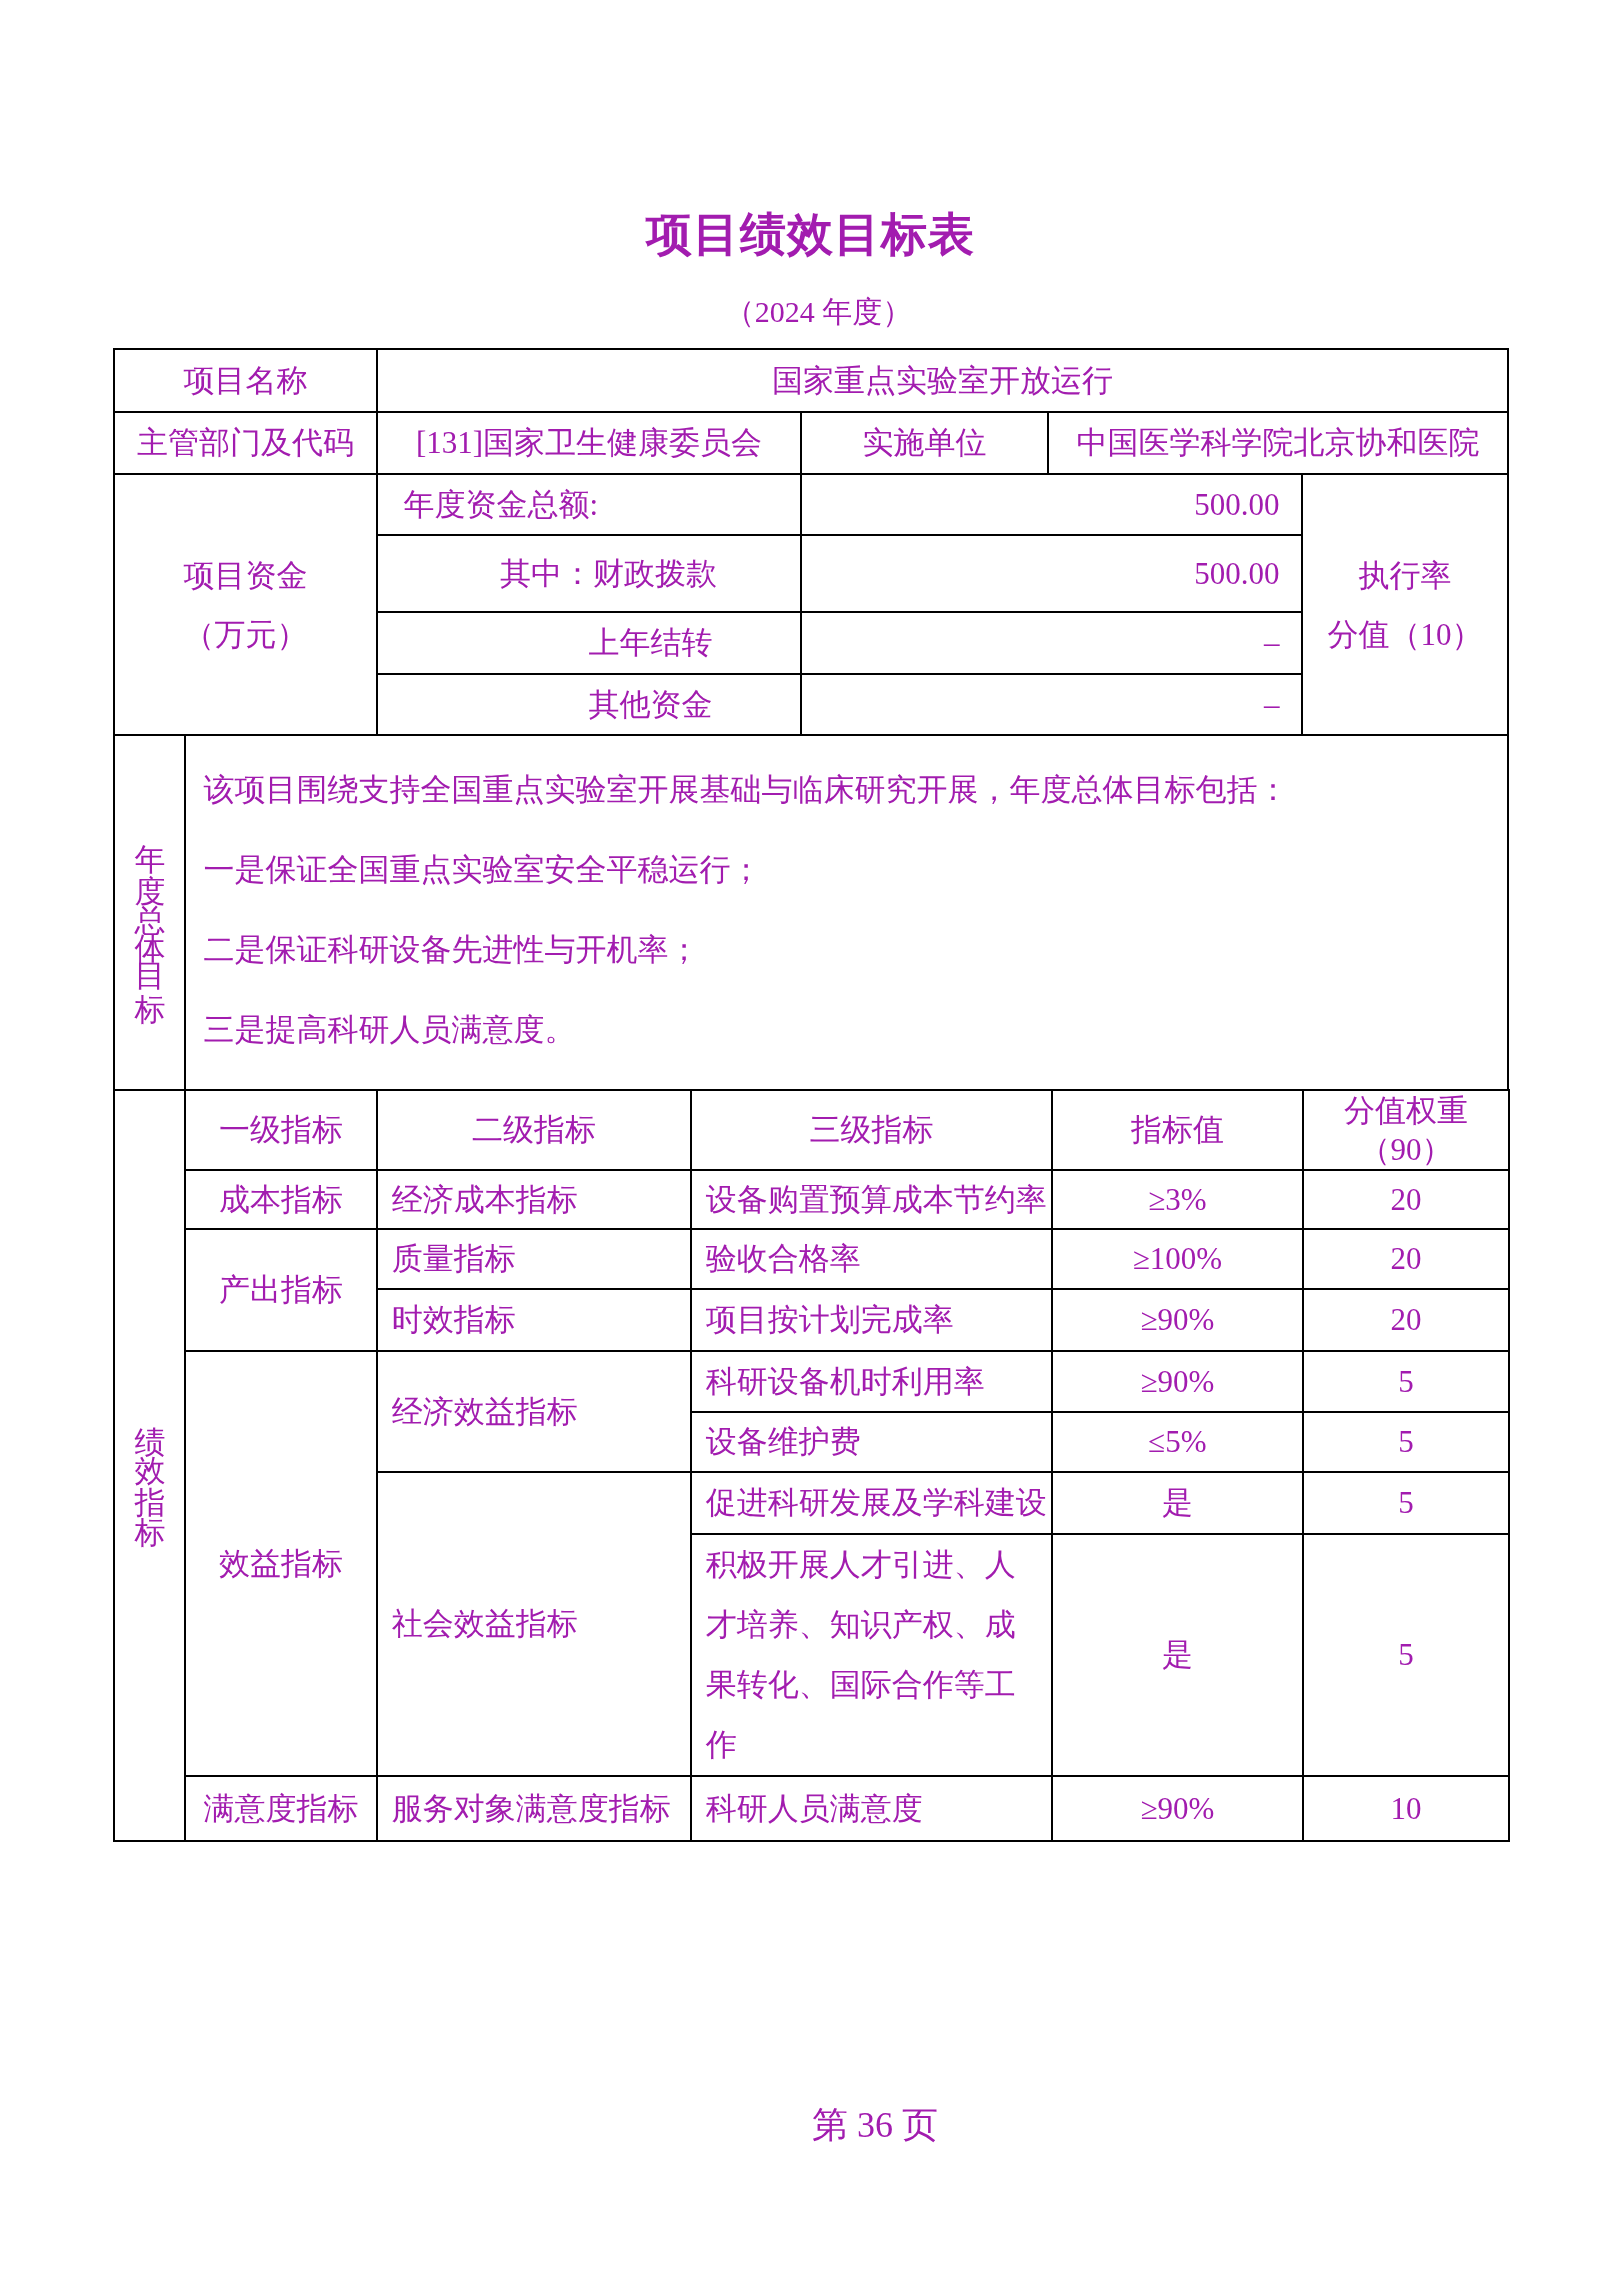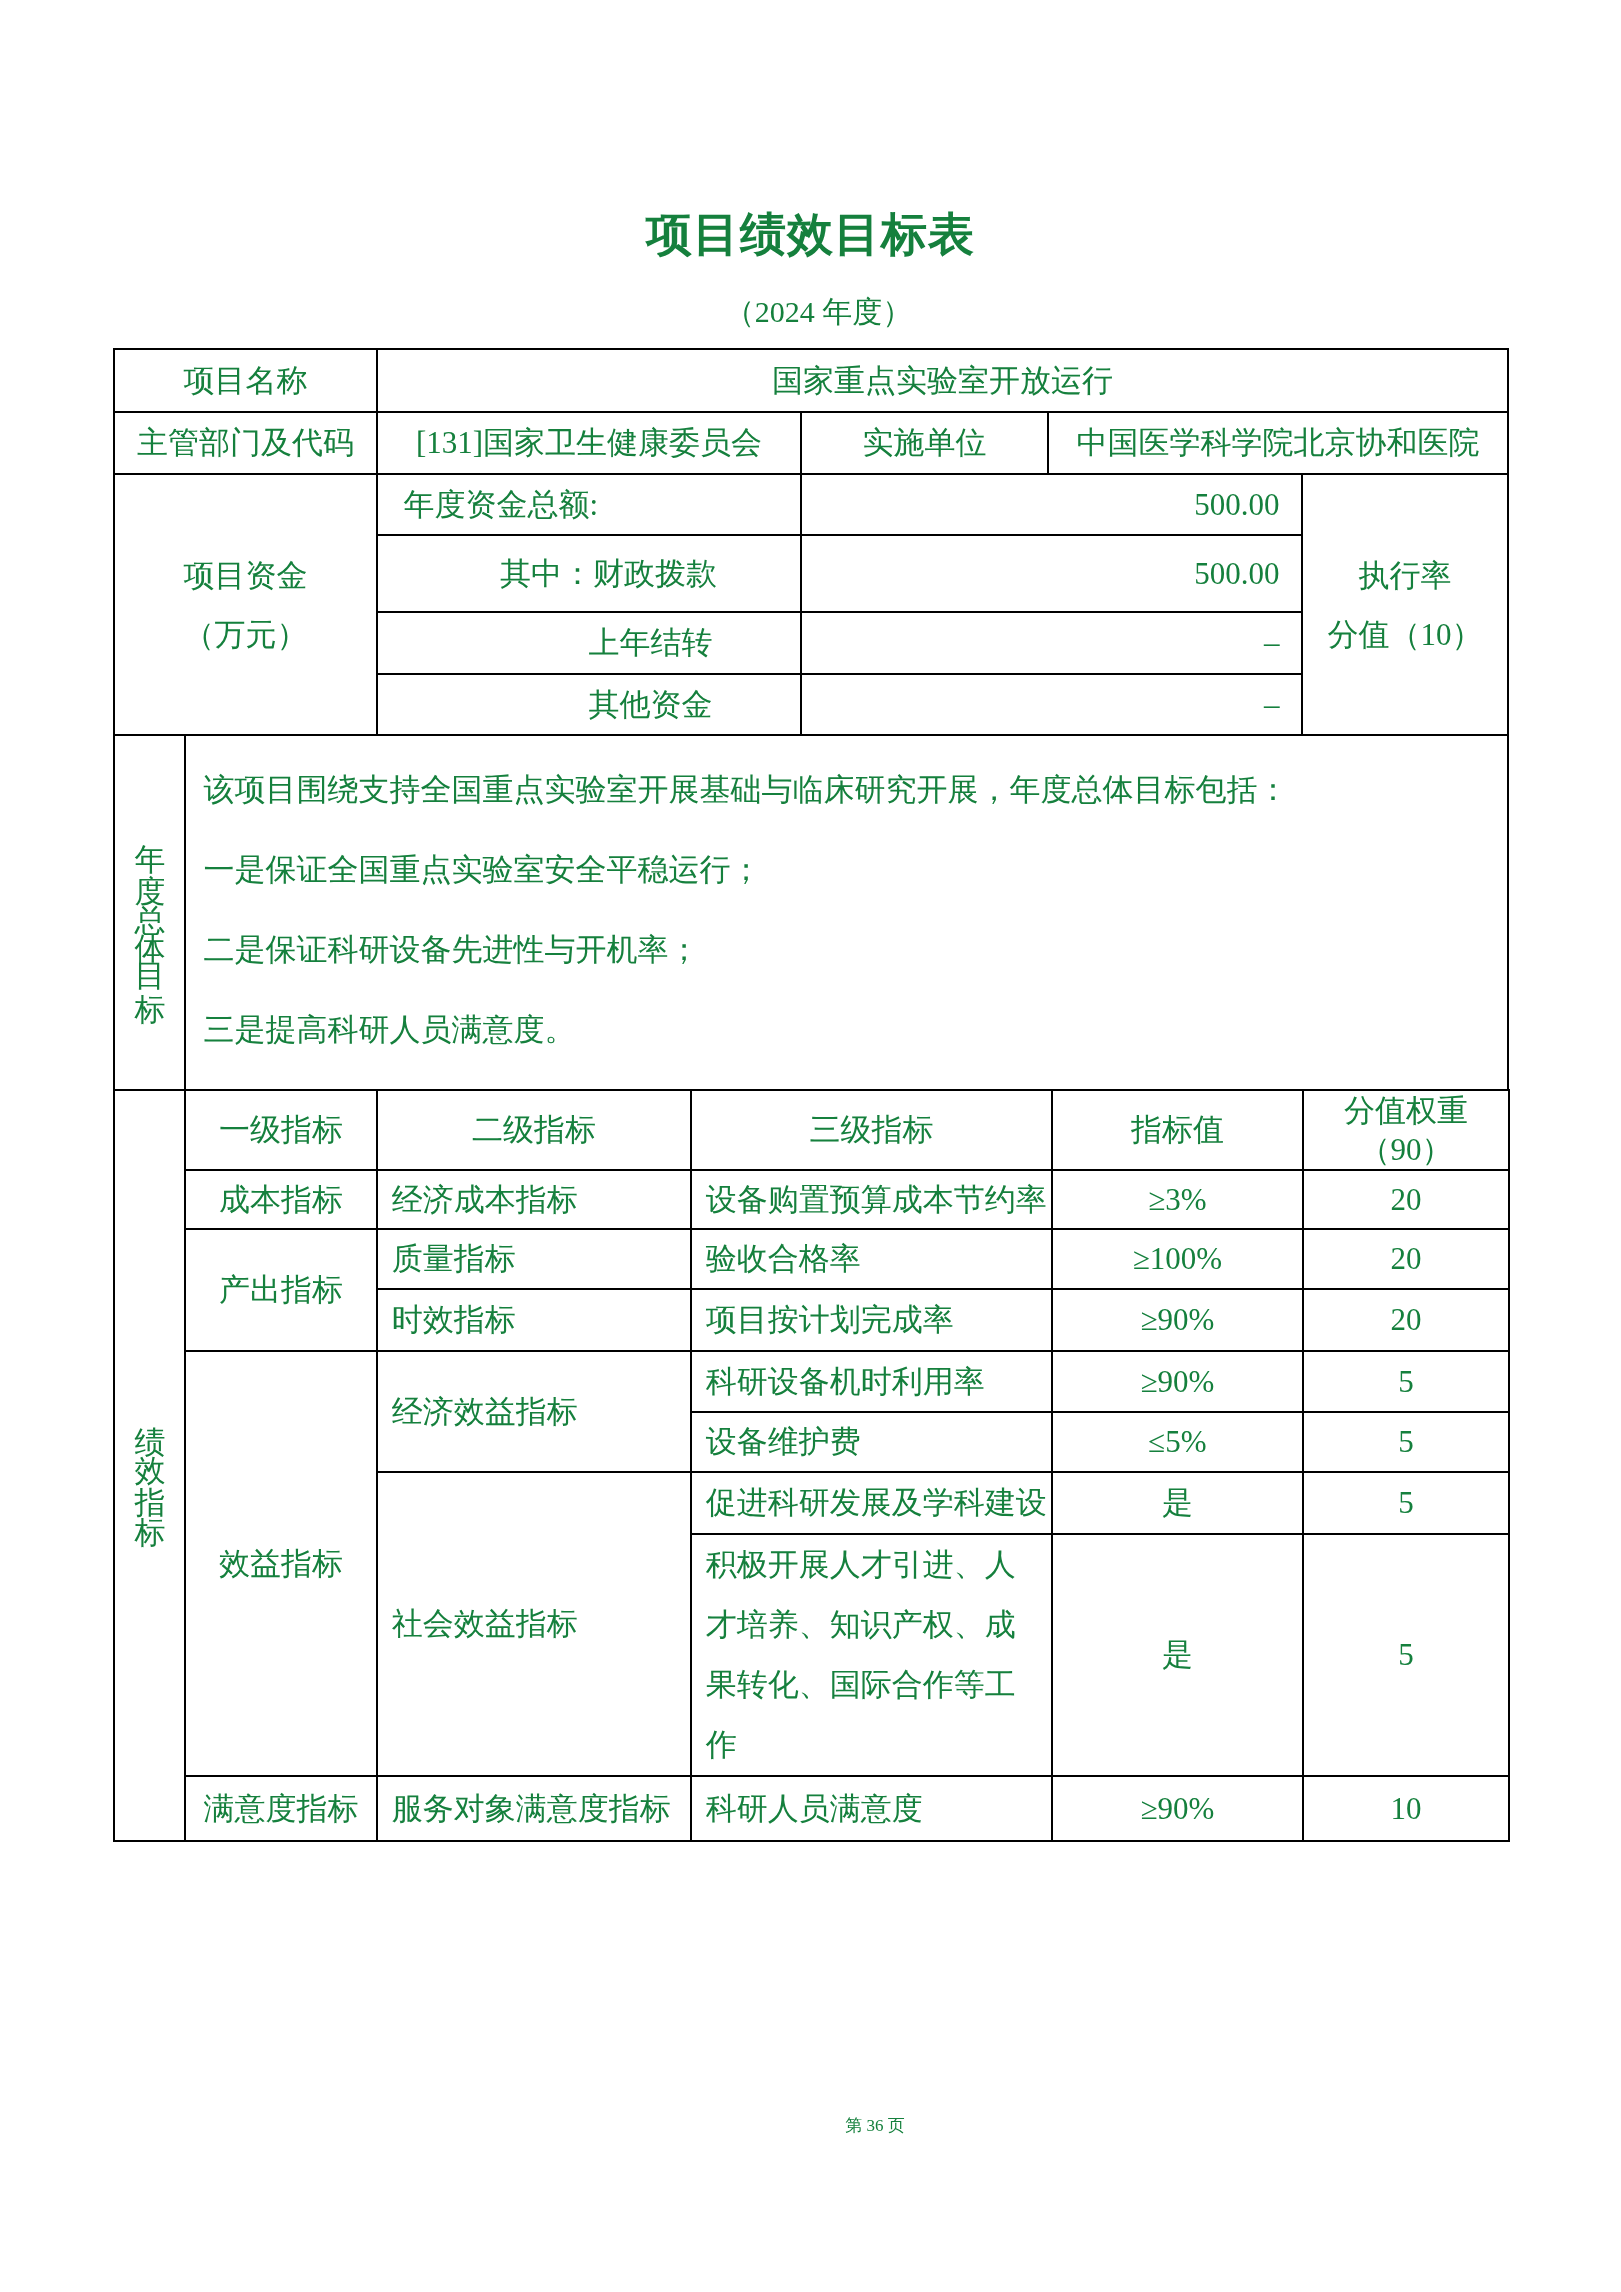--- a/index.html
+++ b/index.html
@@ -1,21 +1,21 @@
 <!DOCTYPE html>
 <html><head>
 <meta charset="utf-8">
 <style>
   html,body { margin:0; padding:0; background:#e8e8e8; }
   .page {
     position:relative;
     width:1621px; height:2293px;
     margin:0 auto;
     background:#ffffff;
-    color:#15803d;
+    color:#a21caf;
     font-family:"Liberation Serif","DejaVu Serif",serif;
     overflow:hidden;
   }
   .doc-title {
     position:absolute; top:206px; left:0; width:100%;
     text-align:center;
     font-family:"Liberation Sans","DejaVu Sans",sans-serif;
     font-weight:bold;
     font-size:46px; line-height:57px;
     letter-spacing:1px;
@@ -64,21 +64,21 @@
   .multi-line-cell {
     line-height:60px;
     padding-left:13.7px;
     padding-right:11.8px;
   }
   .page-footer {
     position:absolute; top:2109px; left:0; width:100%;
     box-sizing:border-box;
     padding-left:129px;
     text-align:center;
-    font-size:17px; line-height:33px;
+    font-size:36px; line-height:33px;
   }
 </style>
 </head>
 <body>
 
 <div class="page">
 
   <div class="doc-title">项目绩效目标表</div>
   <div class="doc-subtitle">（2024 年度）</div>
 

